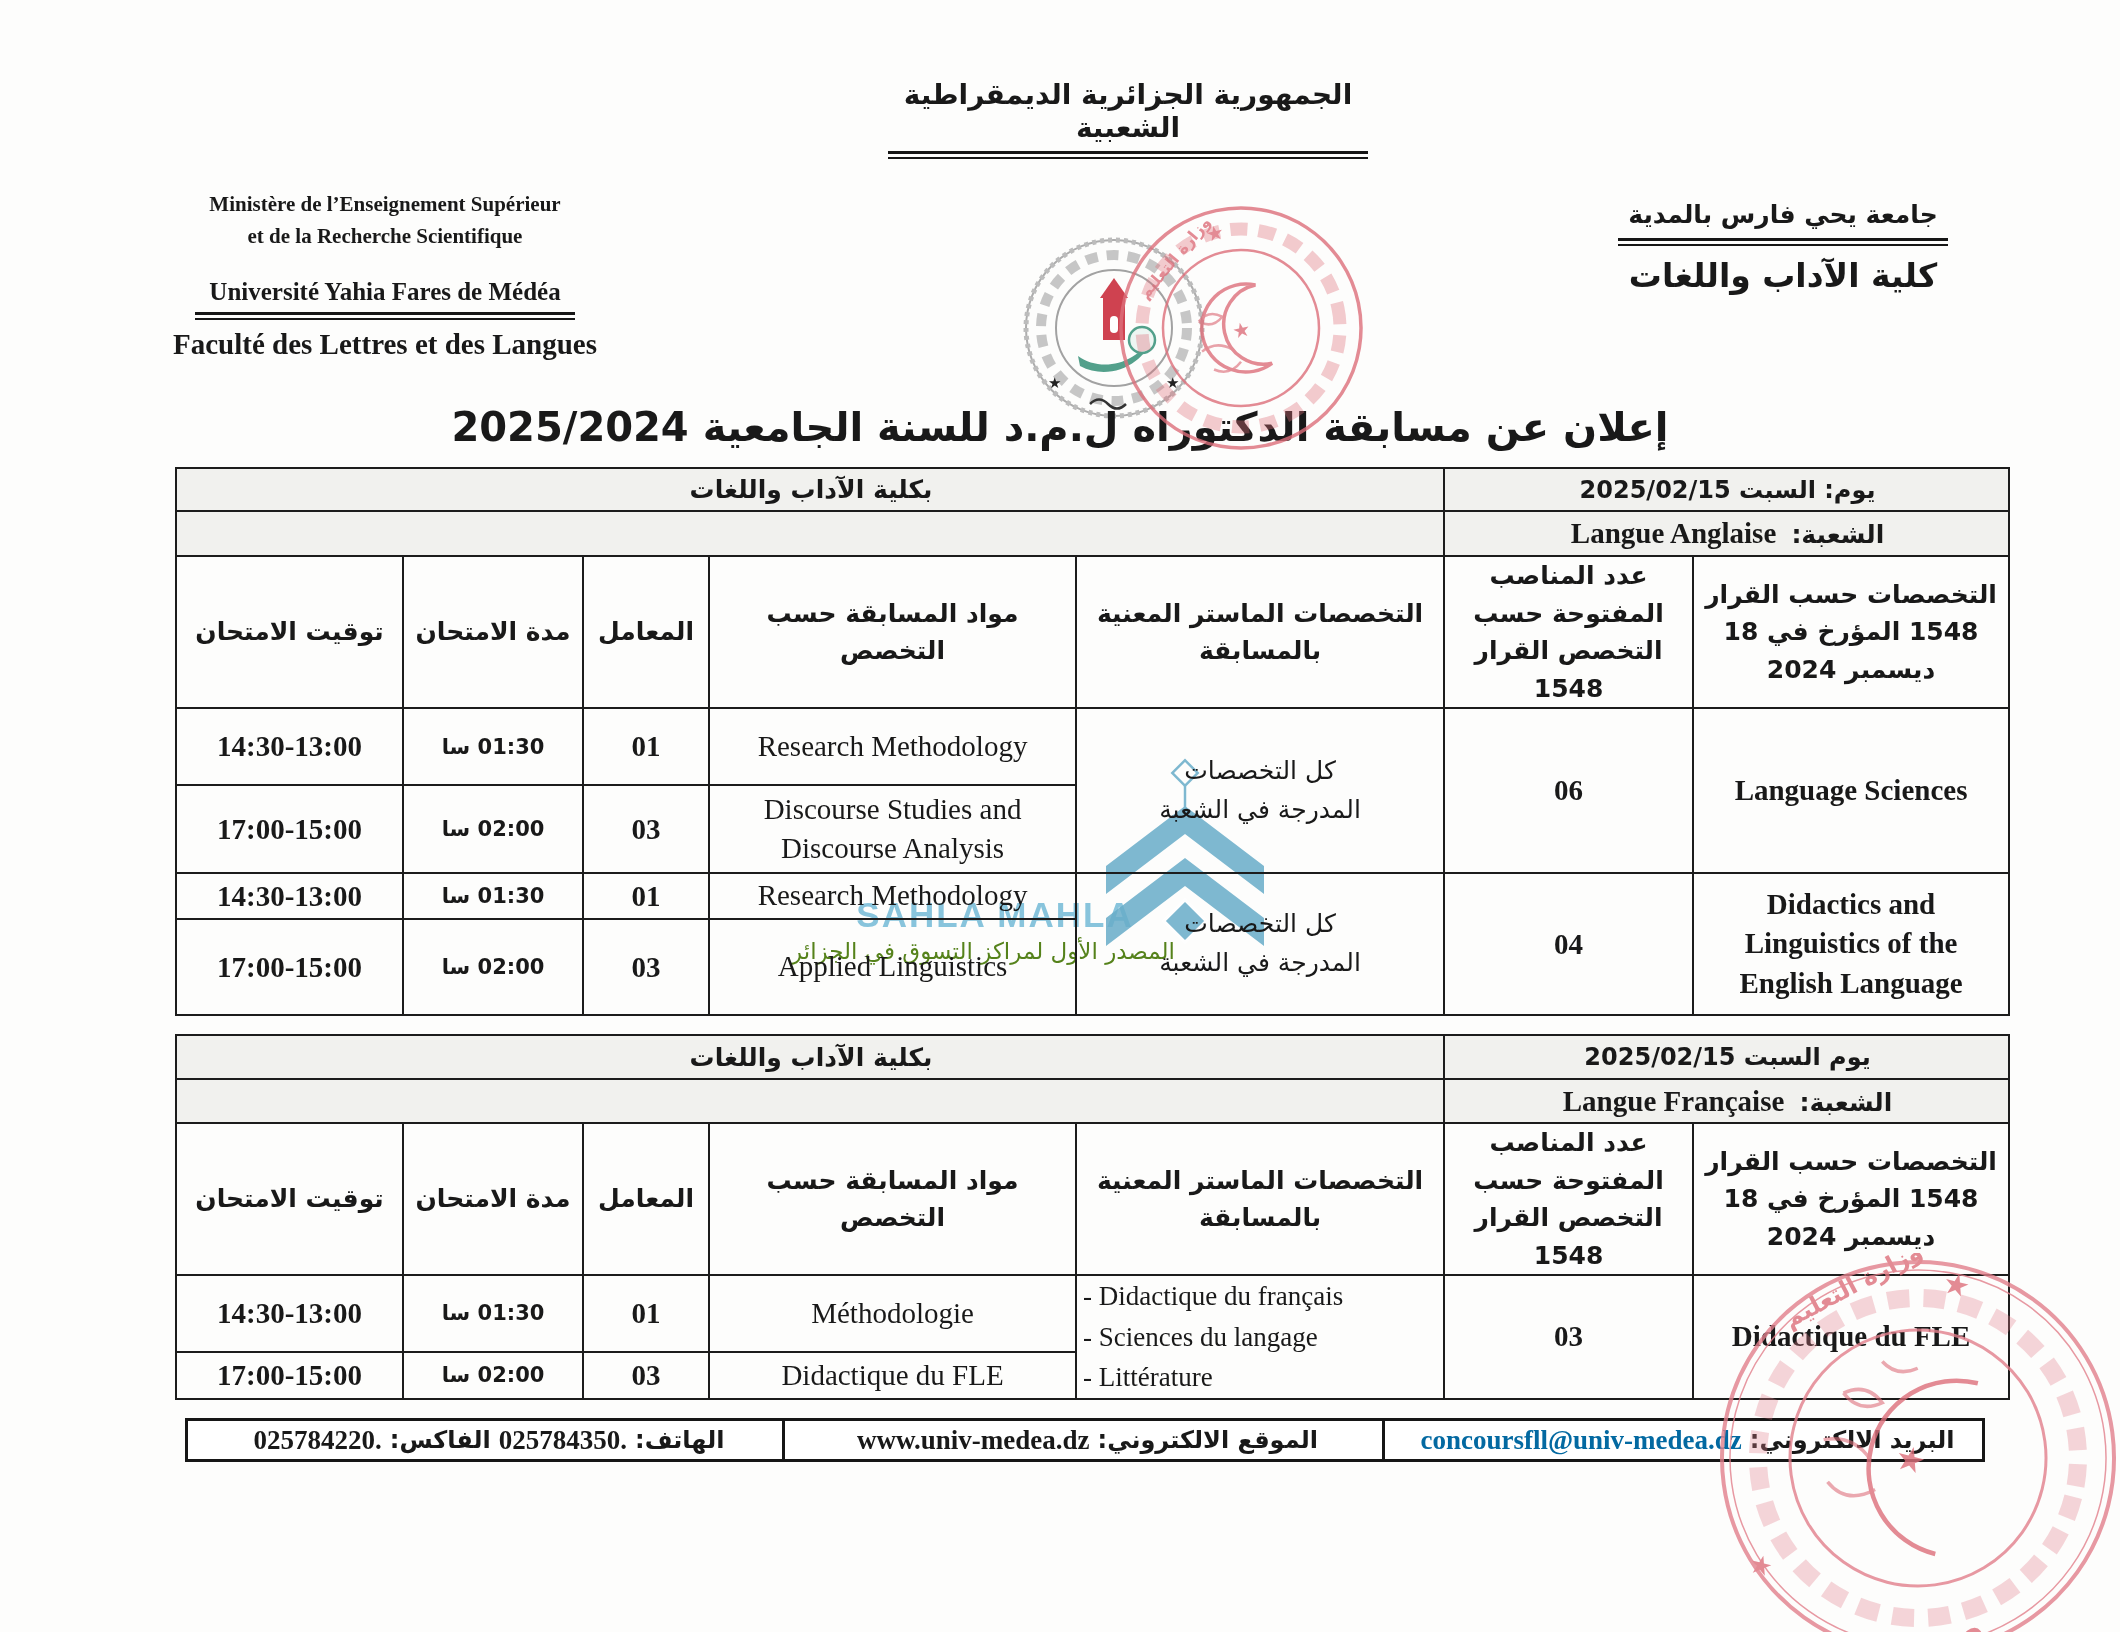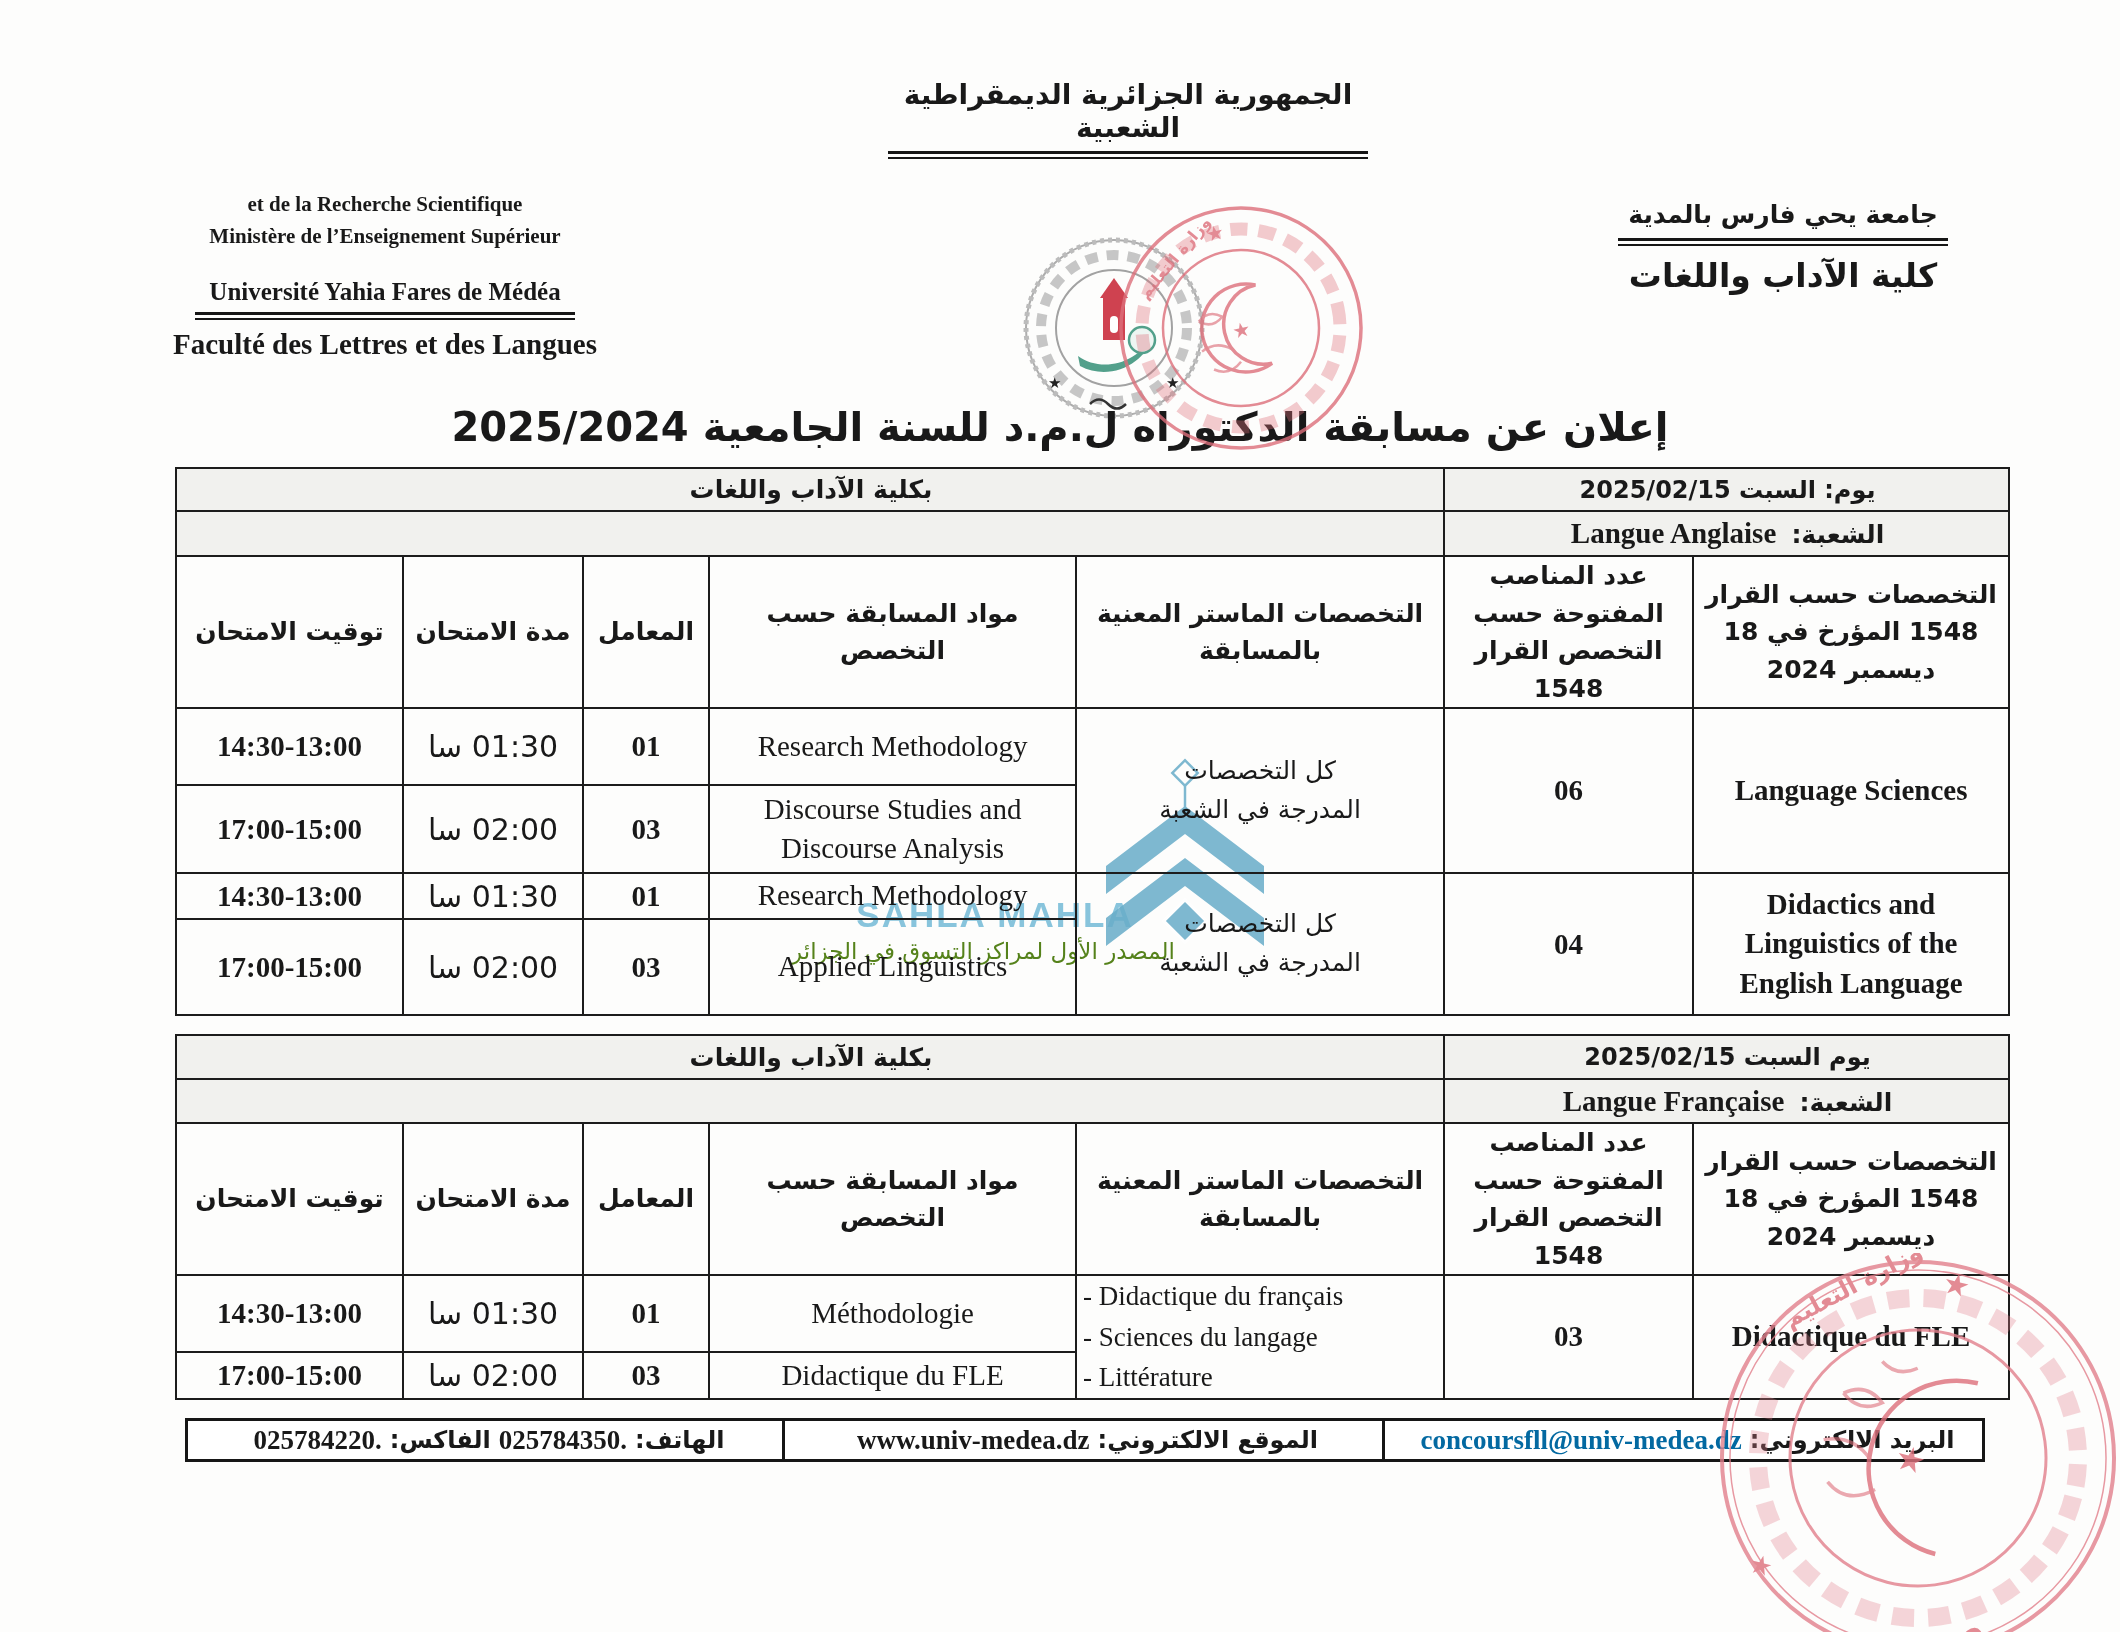--- a/index.html
+++ b/index.html
@@ -38,21 +38,21 @@
   table.doc td,table.doc th{border:2px solid #1c1c1c;padding:0 6px;text-align:center;vertical-align:middle;}
   tr.bar-row td{background:#f1f1ee;padding-left:8px;}
   td.bar-day{white-space:nowrap;text-align:right;padding-left:0;padding-right:10px;
     font-size:24px;font-weight:bold;direction:rtl;}
   td.bar-fac{font-size:25px;font-weight:bold;direction:rtl;}
   td.bar-sect{white-space:nowrap;text-align:right;padding-right:10px;direction:rtl;}
   td.bar-sect .lbl{font-size:25px;font-weight:bold;}
   td.bar-sect .val{font-family:"Liberation Serif","DejaVu Serif",serif;font-size:29px;font-weight:bold;margin-right:10px;}
   table.doc th{font-size:25px;font-weight:bold;line-height:1.5;direction:rtl;}
   td.c-time{font-family:"Liberation Serif",serif;font-size:29px;font-weight:bold;direction:ltr;}
-  td.c-dur{font-size:30px;font-weight:normal;direction:rtl;}
+  td.c-dur{font-size:21px;font-weight:bold;direction:rtl;}
   td.c-coef{font-family:"Liberation Serif",serif;font-size:29px;font-weight:bold;}
   td.c-subj{font-family:"Liberation Serif",serif;font-size:29px;line-height:1.35;}
   td.c-master{font-size:25px;direction:rtl;white-space:pre-line;line-height:1.55;}
   td.c-master.fr{direction:ltr;text-align:left;font-family:"Liberation Serif",serif;font-size:27px;padding-left:6px;white-space:pre-line;line-height:1.5;}
   td.c-pos{font-family:"Liberation Serif",serif;font-size:29px;font-weight:bold;}
   td.c-spec{font-family:"Liberation Serif",serif;font-size:29px;font-weight:bold;line-height:1.35;}
 
   
   .footer-bar{left:185px;top:1418px;width:1800px;height:44px;display:flex;z-index:3;background:#fff;}
   .fcell{width:600px;box-sizing:border-box;border:3px solid #161616;border-left:none;
@@ -77,22 +77,22 @@
 </style>
 </head>
 <body>
 
 <div class="abs republic">
   <div class="txt">الجمهورية الجزائرية الديمقراطية الشعبية</div>
   <div class="dline"></div>
 </div>
 
 <div class="abs hdr-left serif">
+  <div class="m">Ministère de l’Enseignement Supérieur</div>
   <div class="m">et de la Recherche Scientifique</div>
-  <div class="m">Ministère de l’Enseignement Supérieur</div>
   <div class="uni">Université Yahia Fares de Médéa</div>
   <div class="dline"></div>
   <div class="fac">Faculté des Lettres et des Langues</div>
 </div>
 
 <div class="abs hdr-right">
   <div class="uni">جامعة يحي فارس بالمدية</div>
   <div class="dline"></div>
   <div class="fac">كلية الآداب واللغات</div>
 </div>

